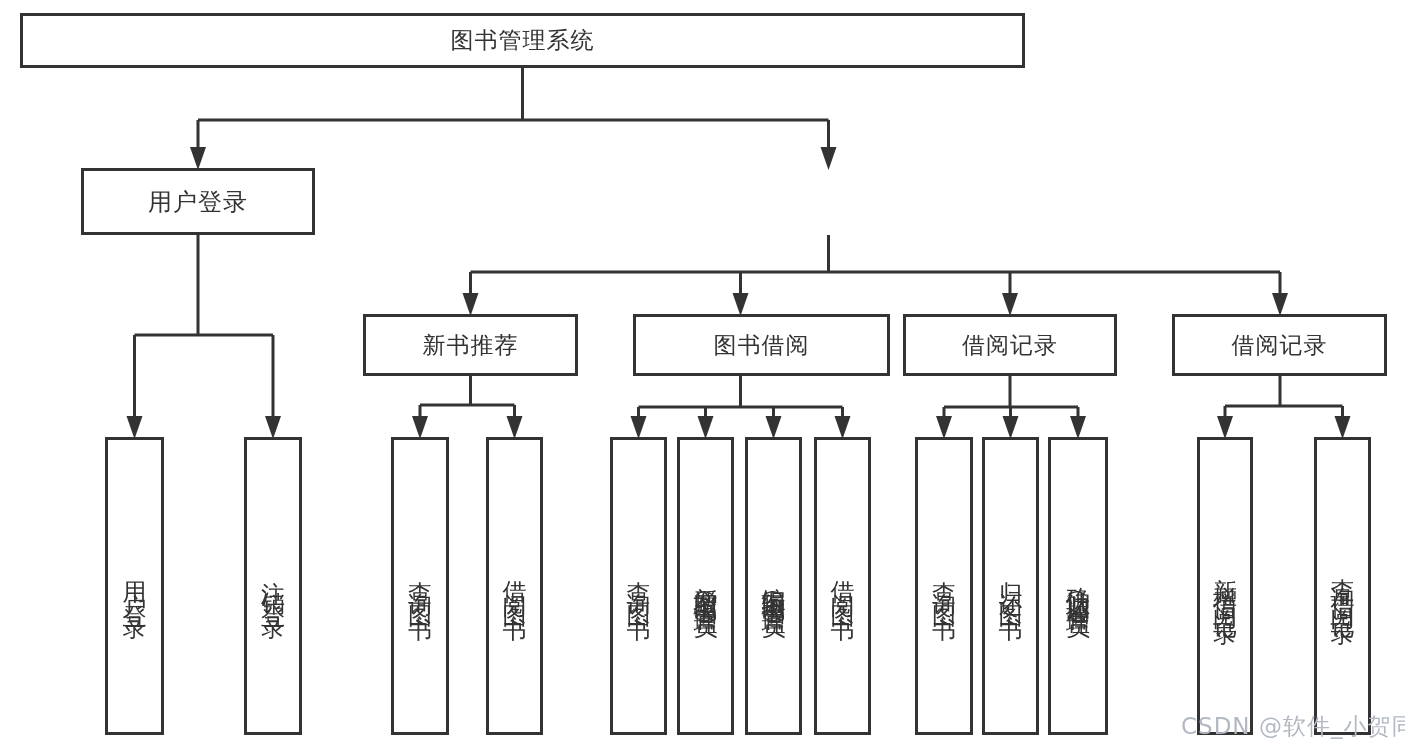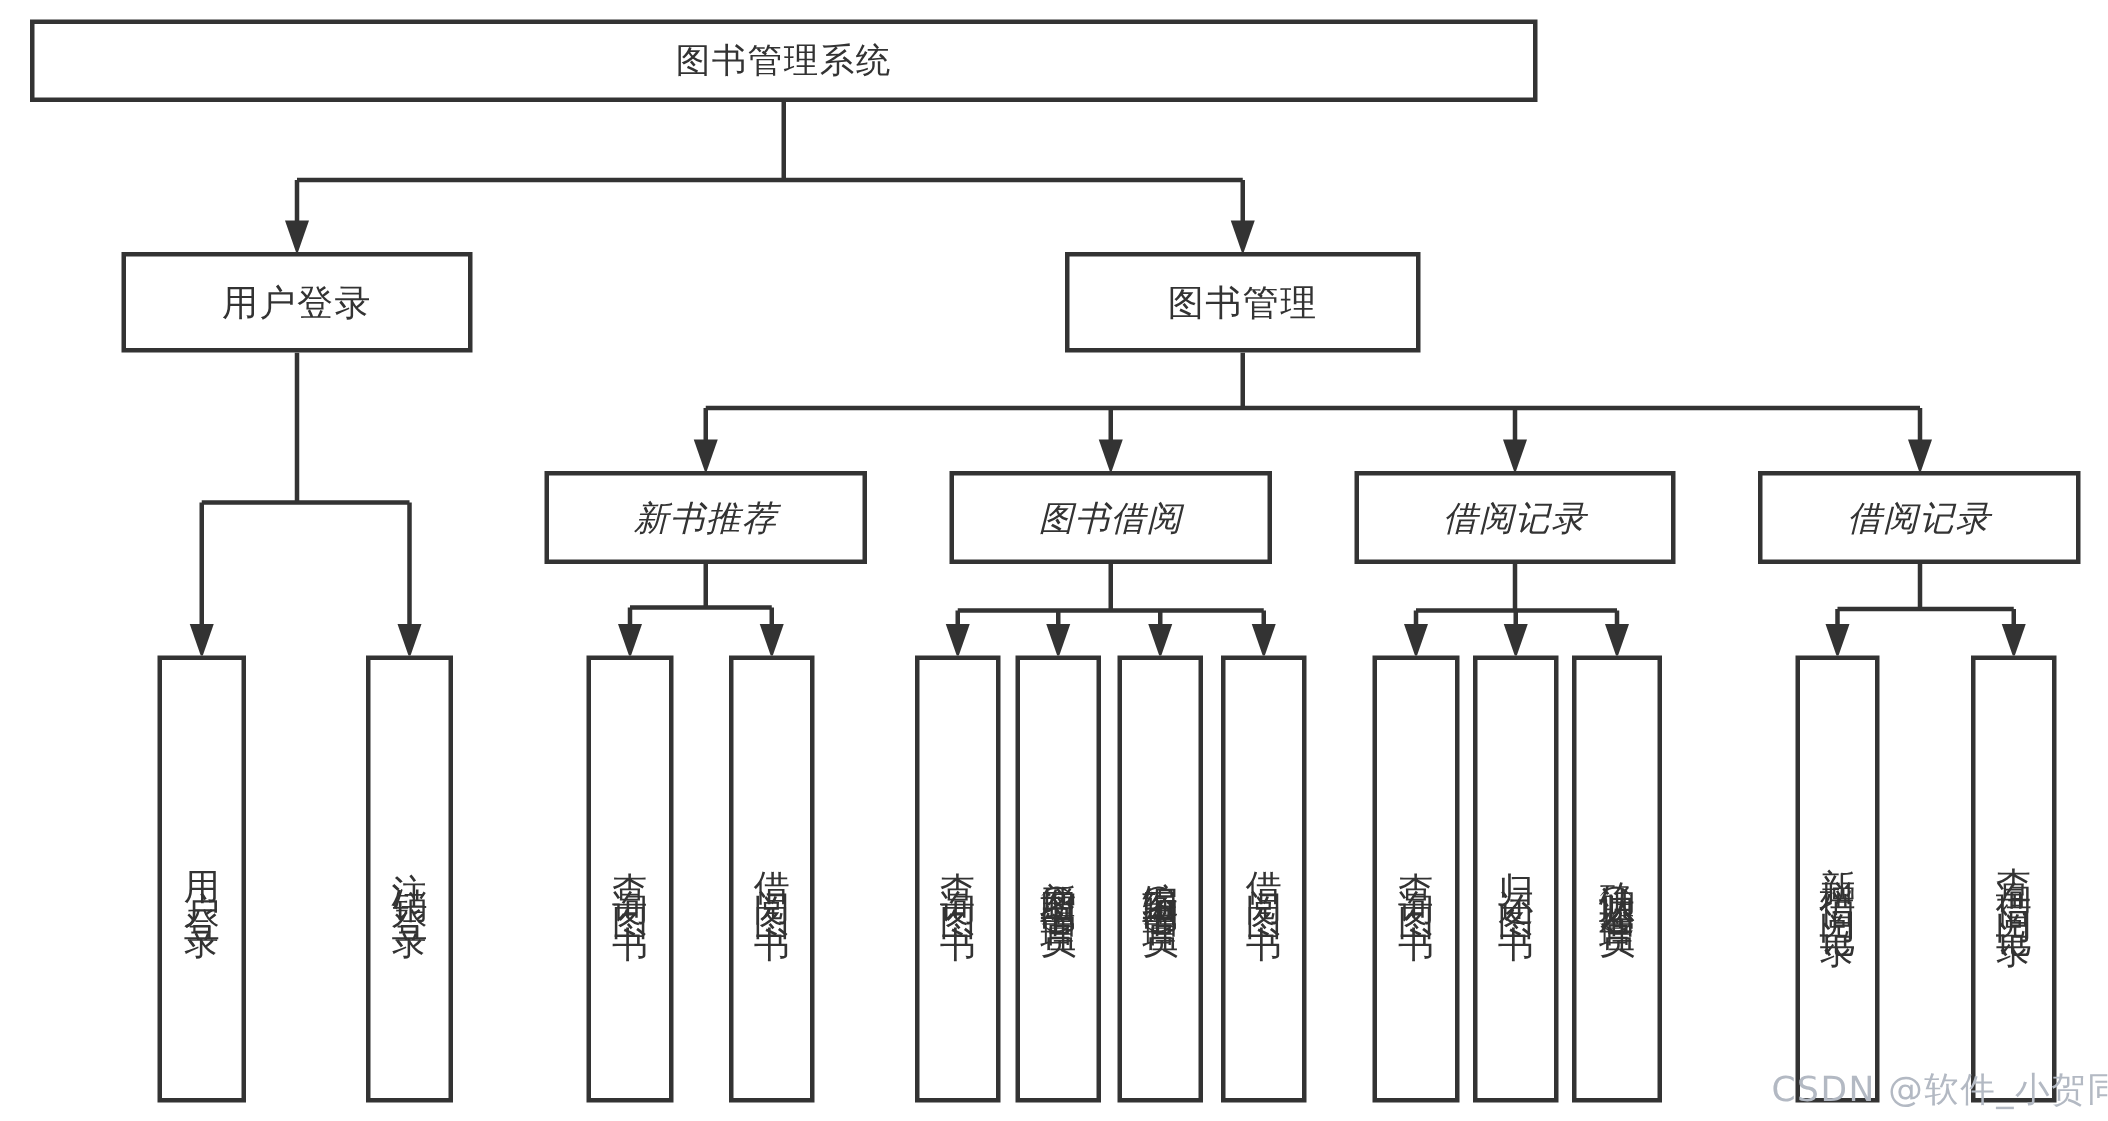--- a/index.html
+++ b/index.html
@@ -18,21 +18,21 @@
     background:#ffffff;
     border:3px solid #333333;
     display:flex;
     align-items:center;
     justify-content:center;
     text-align:center;
     color:#333333;
   }
   .root-box{font-size:23px;letter-spacing:1px;}
   .l2-box{font-size:24px;letter-spacing:1px;}
-  .l3-box{font-size:23px;letter-spacing:1px;font-style:italic;}
+  .l3-box{font-size:23px;letter-spacing:1px;}
   .vbox span{
     writing-mode:vertical-rl;
     font-size:24px;
     letter-spacing:12px;
     line-height:1;
     white-space:nowrap;
   }
   .vbox.tight span{letter-spacing:4px;}
   .vbox.med span{letter-spacing:9px;}
   .watermark{
@@ -89,28 +89,25 @@
     </g>
   </svg>
 
   <div class="box root-box" style="left:20px;top:13px;width:1005px;height:55px;">
     <span>图书管理系统</span>
   </div>
 
   <div class="box l2-box" style="left:81px;top:168px;width:234px;height:67px;">
     <span>用户登录</span>
   </div>
-  <div class="box l2-box" style="left:710px;top:168px;width:237px;height:67px;">
-    <span>图书管理</span>
-  </div>
 
   <div class="box l3-box" style="left:363px;top:314px;width:215px;height:62px;">
     <span>新书推荐</span>
   </div>
-  <div class="box l3-box" style="left:633px;top:314px;width:215px;height:62px;">
+  <div class="box l3-box" style="left:633px;top:314px;width:257px;height:62px;">
     <span>图书借阅</span>
   </div>
   <div class="box l3-box" style="left:903px;top:314px;width:214px;height:62px;">
     <span>借阅记录</span>
   </div>
   <div class="box l3-box" style="left:1172px;top:314px;width:215px;height:62px;">
     <span>借阅记录</span>
   </div>
 
   <div class="box vbox" style="left:105px;top:437px;width:59px;height:298px;">

